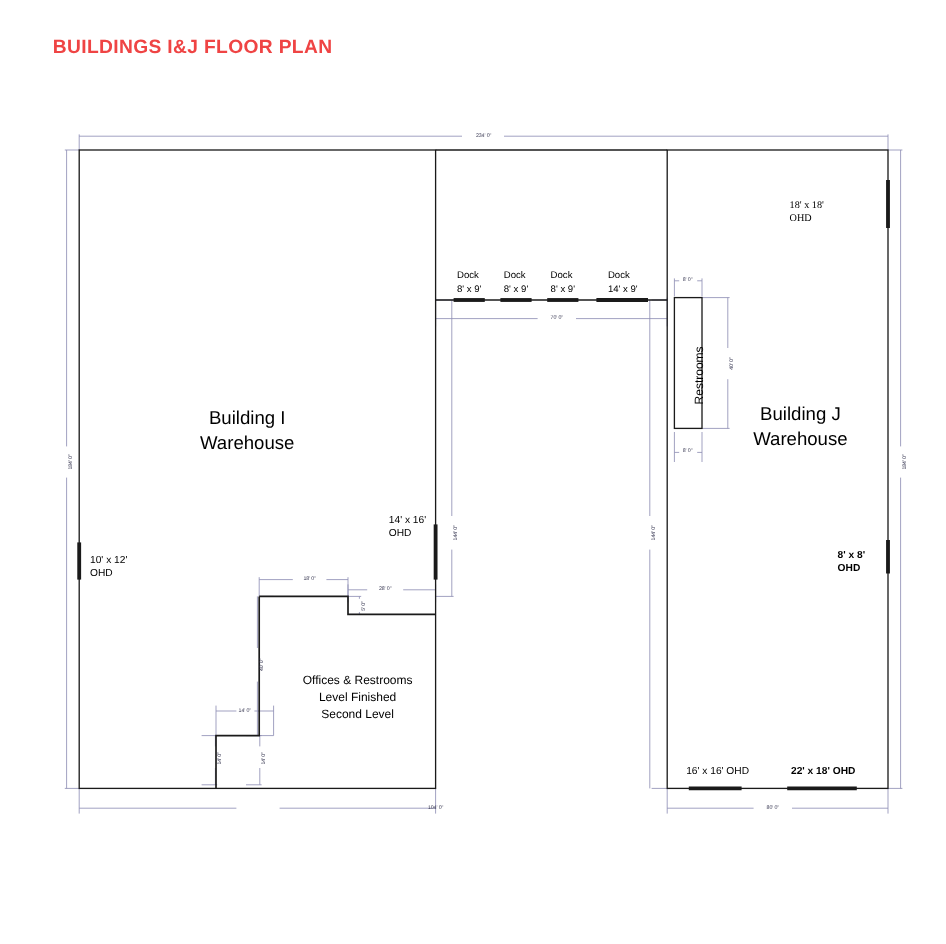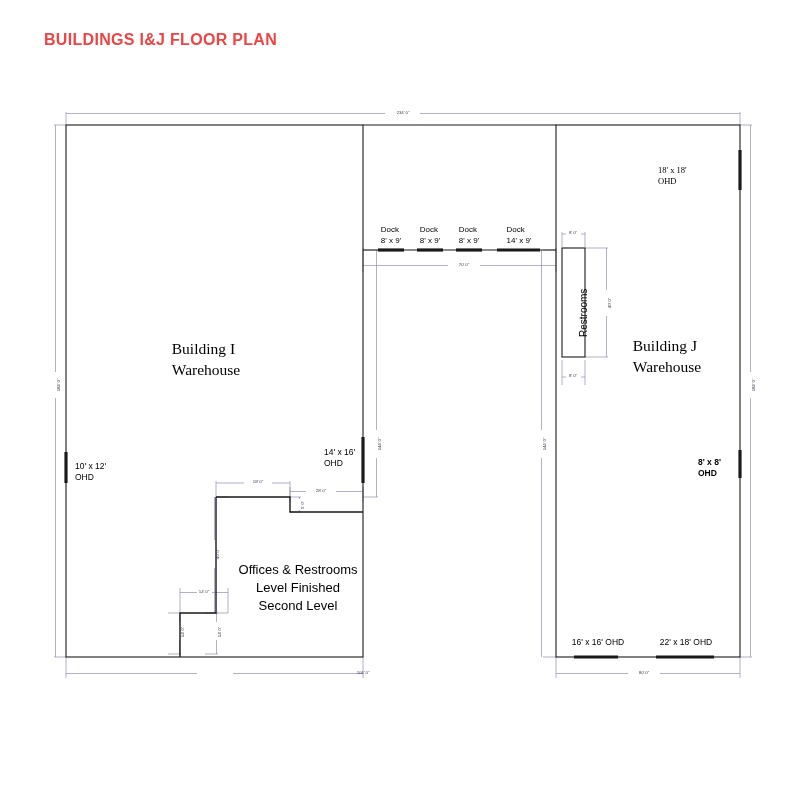--- a/index.html
+++ b/index.html
@@ -36,36 +36,36 @@
   
   .lbl {
     position: absolute;
     color: #000;
     white-space: pre;
     line-height: 1.15;
   }
 
   .bldg-name {
     font-size: 15.5px;
+    text-align: center;
     transform: translateX(-50%);
     line-height: 1.35;
-    font-family: Liberation Serif, serif;
   }
   .ohd {
     font-size: 8.5px;
     line-height: 1.3;
   }
   .dock {
     font-size: 8px;
     text-align: left;
     transform: translateX(-50%);
     line-height: 1.35;
   }
   .office-txt {
-    font-size: 13px;
+    font-size: 10px;
     text-align: center;
     transform: translateX(-50%);
     line-height: 1.38;
   }
   .ohd-bottom {
     font-size: 8.5px;
     text-align: center;
     transform: translateX(-50%);
   }
   .restroom-txt {
@@ -240,26 +240,26 @@
 
 <div class="lbl dock" style="left:391px; top:225px;"><span>Dock</span><br><span>8' x 9'</span></div>
 <div class="lbl dock" style="left:430px; top:225px;"><span>Dock</span><br><span>8' x 9'</span></div>
 <div class="lbl dock" style="left:469px; top:225px;"><span>Dock</span><br><span>8' x 9'</span></div>
 <div class="lbl dock" style="left:519px; top:225px;"><span>Dock</span><br><span>14' x 9'</span></div>
 
 <div class="lbl ohd" style="left:658px; top:165px;font-family:Liberation Serif, serif;"><span>18' x 18'</span><br><span>OHD</span></div>
 
 <div class="lbl ohd" style="left:75px; top:461px;"><span>10' x 12'</span><br><span>OHD</span></div>
 
-<div class="lbl ohd" style="left:324px; top:447px;"><span>14' x 16'</span><br><span>OHD</span></div>
+<div class="lbl ohd" style="left:324px; top:428px;"><span>14' x 16'</span><br><span>OHD</span></div>
 
 <div class="lbl ohd" style="left:698px; top:457px;font-weight:bold;"><span>8' x 8'</span><br><span>OHD</span></div>
 
 <div class="lbl ohd-bottom" style="left:598px; top:638px;">16' x 16' OHD</div>
-<div class="lbl ohd-bottom" style="left:686px; top:638px;">22' x 18' OHD</div>
+<div class="lbl ohd-bottom" style="left:686px; top:638px;font-weight:bold;">22' x 18' OHD</div>
 
 <div class="dim" style="left:403px; top:110px;">234' 0"</div>
 <div class="dim" style="left:363px; top:670px;">104' 0"</div>
 <div class="dim" style="left:644px; top:670px;">80' 0"</div>
 <div class="dim" style="left:464px; top:262px;">70' 0"</div>
 <div class="dim" style="left:573px; top:230px;">8' 0"</div>
 <div class="dim" style="left:573px; top:373px;">8' 0"</div>
 <div class="dim" style="left:258px; top:479px;">18' 0"</div>
 <div class="dim" style="left:321px; top:488px;">28' 0"</div>
 <div class="dim" style="left:204px; top:589px;">14' 0"</div>

